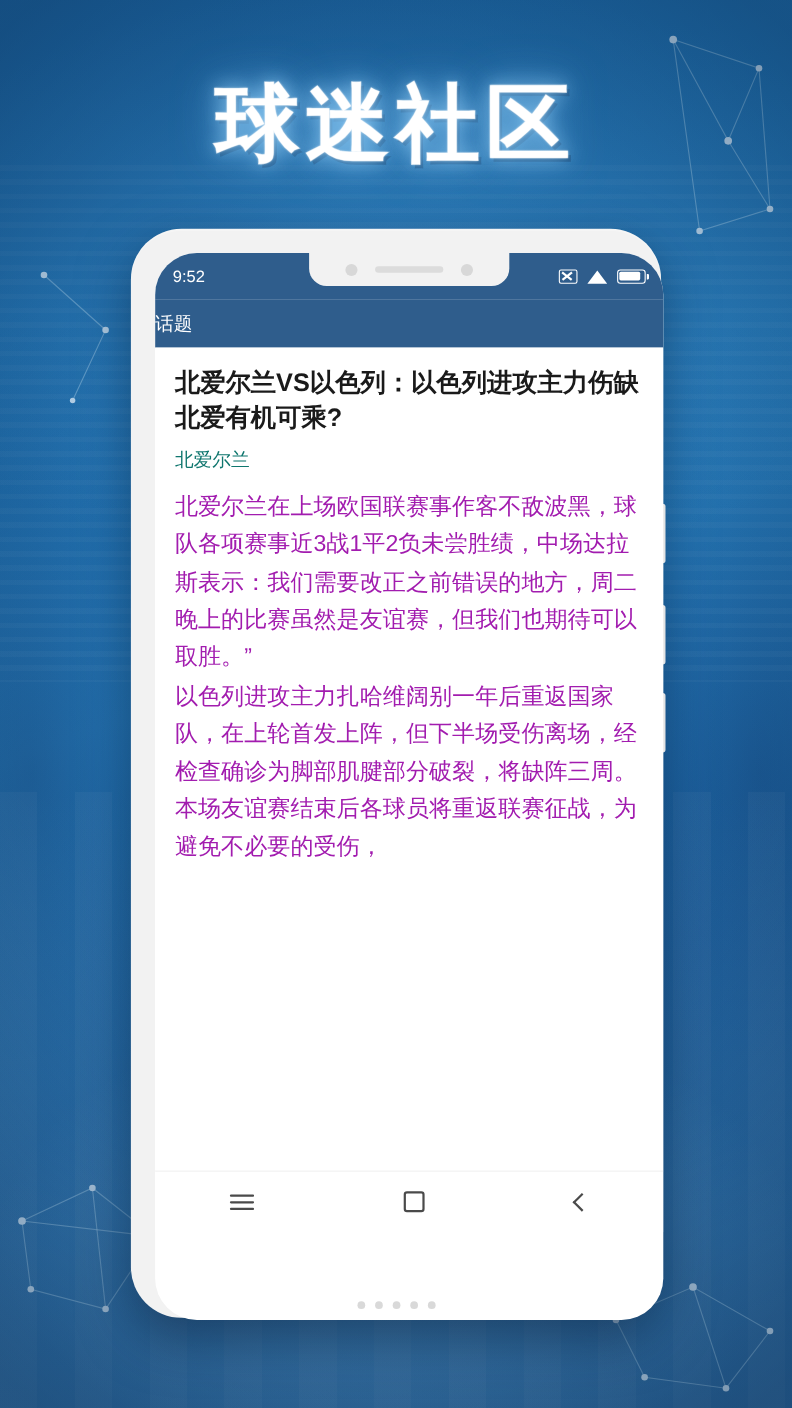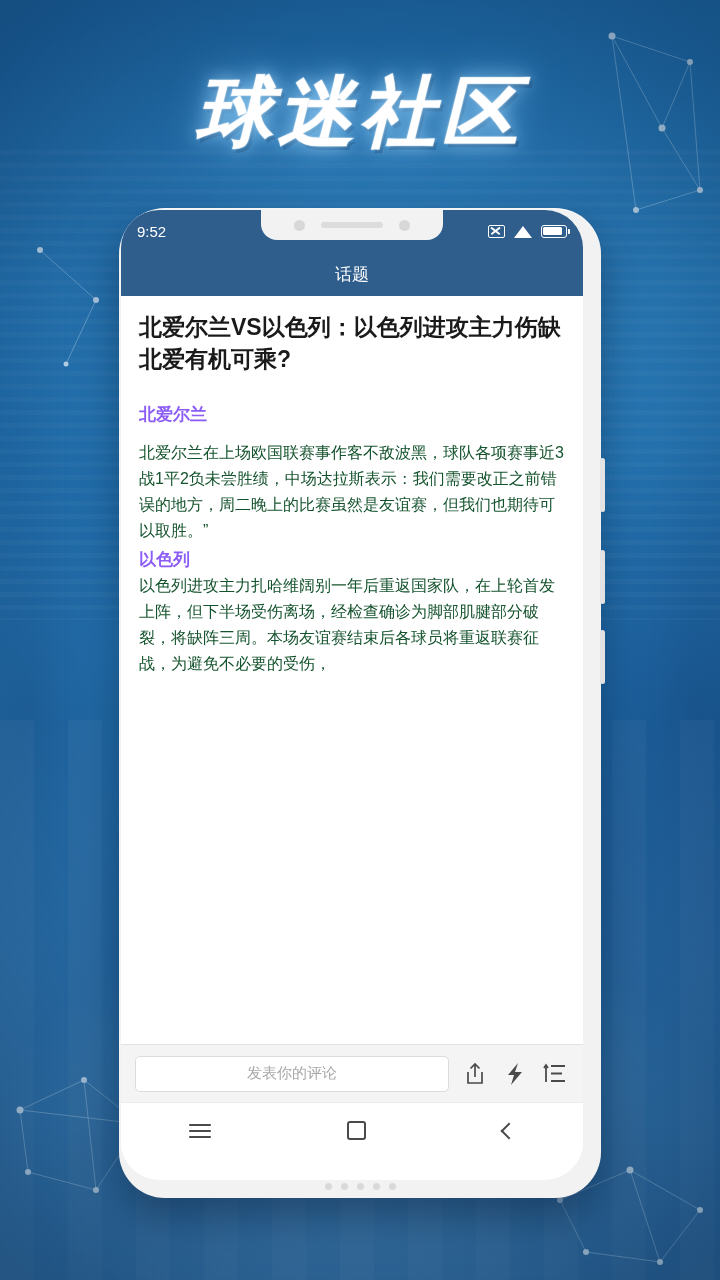--- a/index.html
+++ b/index.html
@@ -40,21 +40,21 @@
   .bg-vignette {
     position: absolute; inset: 0;
     background: radial-gradient(ellipse 600px 760px at 50% 50%, rgba(0,0,0,0) 40%, rgba(6,32,62,0.42) 100%);
     pointer-events: none;
   }
   .net { position: absolute; inset: 0; pointer-events: none; }
 
   
   .title-wrap {
     position: absolute; top: 62px; left: 0; right: 0;
-    text-align: center; z-index: 5; font-style: italic;
+    text-align: center; z-index: 5;
   }
   .title {
     display: inline-block;
     font-family: "DejaVu Sans", "Liberation Sans", sans-serif;
     font-size: 76px;
     font-weight: bold;
     letter-spacing: 6px;
     color: #ffffff;
     text-shadow:
       0 0 2px #ffffff,
@@ -65,21 +65,21 @@
   }
 
   
   .phone {
     position: absolute;
     left: 119px; top: 208px;
     width: 482px; height: 990px;
     background: #f2f2f2;
     border-radius: 46px;
     box-shadow: 0 18px 46px rgba(3,26,54,0.5), 0 2px 0 rgba(255,255,255,0.25) inset;
-    padding: 2px;
+    padding: 22px;
     z-index: 6;
   }
   .phone::before { 
     content: "";
     position: absolute; right: -4px; top: 250px;
     width: 5px; height: 54px; border-radius: 3px;
     background: #e3e3e3;
     box-shadow: 0 92px 0 #e3e3e3, 0 172px 0 0 #e3e3e3;
   }
   .screen {
@@ -142,43 +142,43 @@
   .icon-batt i {
     position: absolute; left: 1.4px; top: 1.4px; bottom: 1.4px; width: 76%;
     background: #ffffff; border-radius: 1.5px; display: block;
   }
 
   
   .appbar {
     height: 44px;
     background: #2f5d8c;
     color: #fff;
-    display: flex; align-items: center; justify-content: center;
+    display: flex; align-items: center; justify-content: flex-start;
     font-size: 17px;
   }
 
   
   .content {
     position: relative;
     height: 748px;
     background: #ffffff;
     padding: 16px 18px 6px 18px;
     overflow: hidden;
   }
   .article-title {
     font-size: 23px; line-height: 1.38; font-weight: bold; color: #1a1a1a;
-    margin-bottom: 28px;
+    margin-bottom: 12px;
   }
   .sec-head {
-    font-size: 17px; font-weight: bold; color: #8b5cf6;
+    font-size: 17px; font-weight: normal; color: #0f766e;
     margin: 12px 0 14px 0;
   }
   .sec-head.tight { margin: 4px 0 2px 0; }
   .para {
-    font-size: 16px; line-height: 1.62; color: #14532d;
+    font-size: 21px; line-height: 1.62; color: #a21caf;
     margin-bottom: 2px;
   }
   .fade {
     position: absolute; left: 0; right: 0; bottom: 0; height: 34px;
     background: linear-gradient(180deg, rgba(255,255,255,0), #ffffff 85%);
     pointer-events: none;
   }
 
   
   .commentbar {
@@ -290,50 +290,25 @@
     <div class="appbar">
       <span>话题</span>
     </div>
 
     <div class="content">
       <div class="article-title">北爱尔兰VS以色列：以色列进攻主力伤缺 北爱有机可乘?</div>
 
       <div class="sec-head">北爱尔兰</div>
       <div class="para">北爱尔兰在上场欧国联赛事作客不敌波黑，球队各项赛事近3战1平2负未尝胜绩，中场达拉斯表示：我们需要改正之前错误的地方，周二晚上的比赛虽然是友谊赛，但我们也期待可以取胜。”</div>
 
-      <div class="sec-head tight">以色列</div>
       <div class="para">以色列进攻主力扎哈维阔别一年后重返国家队，在上轮首发上阵，但下半场受伤离场，经检查确诊为脚部肌腱部分破裂，将缺阵三周。本场友谊赛结束后各球员将重返联赛征战，为避免不必要的受伤，</div>
 
       <div class="fade"></div>
     </div>
 
-    <div class="commentbar">
-      <div class="comment-input">发表你的评论</div>
-      <div class="cb-icon">
-        <svg width="22" height="24" viewBox="0 0 22 24" fill="none" stroke="#4a4a4a" stroke-width="1.7">
-          <path d="M4 10 V21 H18 V10"></path>
-          <path d="M11 2 V15"></path>
-          <path d="M6.5 6.5 L11 2 L15.5 6.5"></path>
-        </svg>
-      </div>
-      <div class="cb-icon">
-        <svg width="22" height="24" viewBox="0 0 22 24" fill="#4a4a4a">
-          <path d="M14 1 L4 13 H10 L7 23 L18 10 H11 Z"></path>
-        </svg>
-      </div>
-      <div class="cb-icon">
-        <svg width="24" height="22" viewBox="0 0 24 22" stroke="#4a4a4a" stroke-width="1.8" fill="none">
-          <path d="M8 3 H22"></path>
-            <path d="M8 10.5 H19"></path>
-            <path d="M8 18 H22"></path>
-          <path d="M3 2 V19"></path>
-            <path d="M1 5 L3 2 L5 5"></path>
-        </svg>
-      </div>
-    </div>
 
     <div class="navbar">
       <div class="nav-menu">
           <span></span>
           <span></span>
           <span></span>
         </div>
       <div class="nav-home"></div>
       <div class="nav-back"></div>
     </div>

